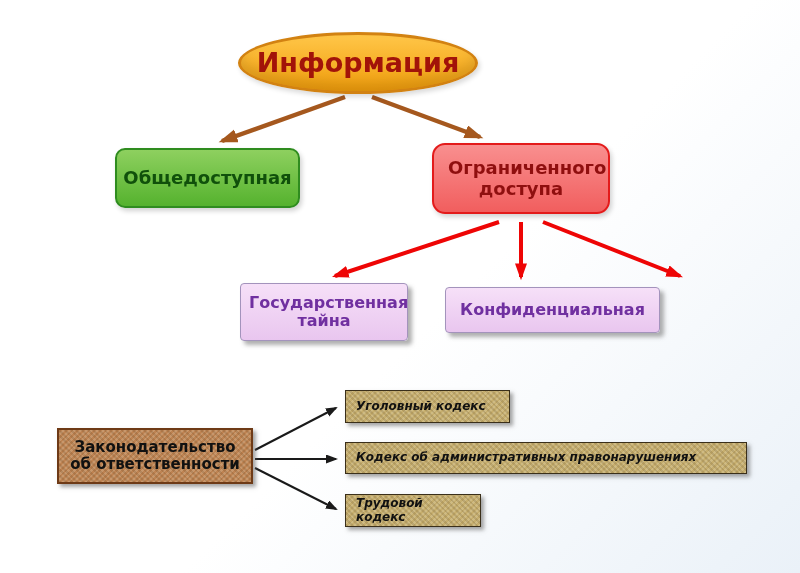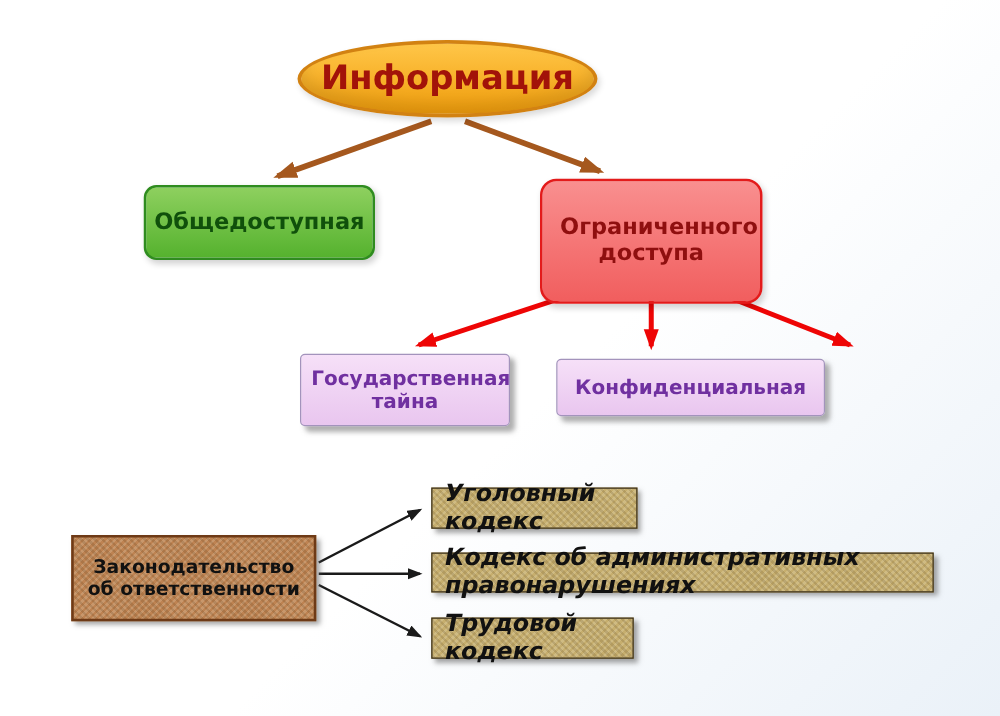--- a/index.html
+++ b/index.html
@@ -39,21 +39,21 @@
   .box-public{
     left:115px;top:148px;width:185px;height:60px;
     background:linear-gradient(#8ed05f,#55b22e);
     border:2px solid #2f8c1f;
     border-radius:10px;
     color:#10500b;
     font-size:18px;
     box-shadow:2px 3px 5px rgba(0,0,0,0.18);
   }
   .box-restricted{
-    left:432px;top:143px;width:178px;height:100px;
+    left:432px;top:143px;width:178px;height:71px;
     background:linear-gradient(#f98f8f,#f15e5e);
     border:2px solid #e31b1b;
     border-radius:13px;
     color:#8f0f0f;
     font-size:18px;
     padding:4px 14px;
     box-shadow:2px 3px 5px rgba(0,0,0,0.18);
   }
   
   .cat{
@@ -64,43 +64,43 @@
     font-size:16px;
     box-shadow:4px 4px 4px rgba(110,110,110,0.55);
     padding:4px 8px;
   }
   .cat-state{left:240px;top:283px;width:168px;height:58px;}
   .cat-conf{left:425px;top:287px;width:215px;height:46px;margin-left:20px;}
   .cat-personal{left:628px;top:283px;width:148px;height:61px;}
   
   .tex{
     color:#111111;
-    font-size:19px;
+    font-size:12px;
     background-color:#c6ae6e;
     background-image:
       repeating-linear-gradient(45deg, rgba(60,40,10,0.14) 0 2px, rgba(0,0,0,0) 2px 4px),
       repeating-linear-gradient(-45deg, rgba(255,255,240,0.16) 0 2px, rgba(0,0,0,0) 2px 4px);
     border:1px solid #3a2f1a;
     box-shadow:3px 3px 4px rgba(90,90,90,0.55);
     padding:3px 10px;
   }
   .box-legislation{
-    left:57px;top:428px;width:196px;height:69px;
+    left:57px;top:428px;width:196px;height:56px;
     background-color:#be8352;
     border:2px solid #6e3a16;
     font-size:15px;
   }
   .code{
     font-style:italic;
     justify-content:flex-start;
     text-align:left;
   }
   .code-criminal{left:345px;top:390px;width:165px;height:33px;}
   .code-admin{left:345px;top:442px;width:402px;height:32px;}
-  .code-labor{left:345px;top:494px;width:162px;height:33px;}
+  .code-labor{left:345px;top:494px;width:136px;height:33px;}
   .lbl{display:block;width:100%;}
   .a-brown{stroke:#a5581e;stroke-width:4.5;fill:none;}
   .a-red{stroke:#ee0505;stroke-width:4;fill:none;}
   .a-black{stroke:#1a1a1a;stroke-width:2;fill:none;}
 </style>
 </head>
 <body>
 
 <div class="slide">
 

